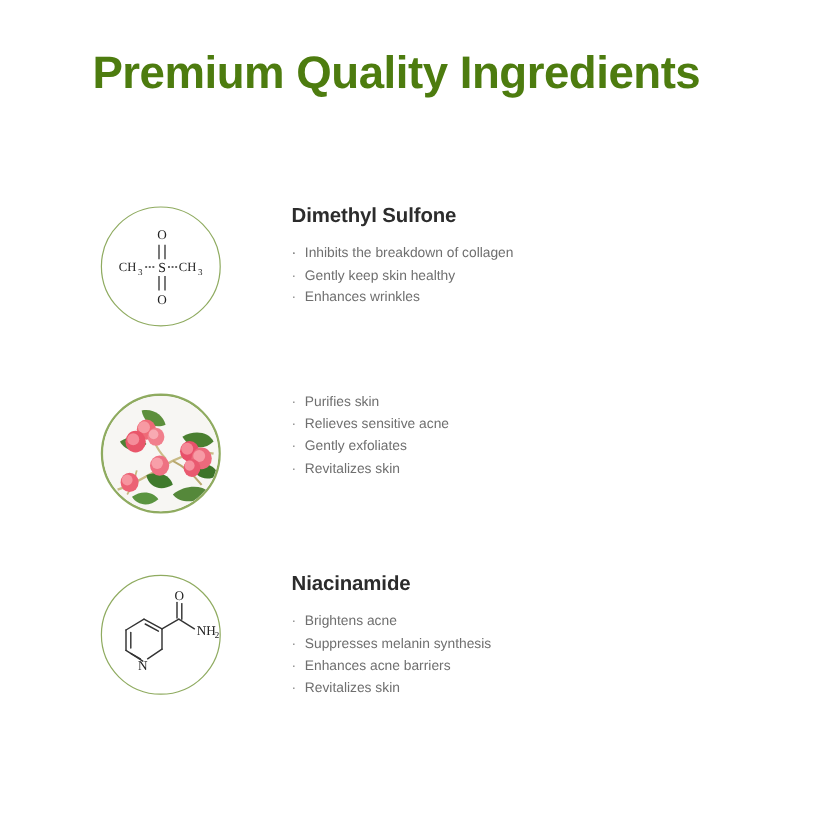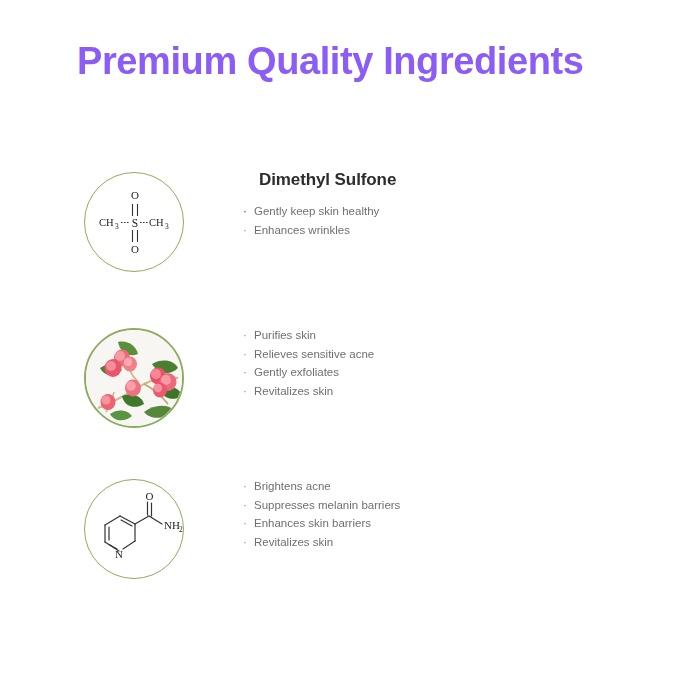--- a/index.html
+++ b/index.html
@@ -23,21 +23,21 @@
     background: #ffffff;
   }
 
   
   #page-title {
     position: absolute;
     left: 77px;
     top: 38px;
     font-size: 38px;
     font-weight: bold;
-    color: #8b5cf6;
+    color: #4d7c0f;
     letter-spacing: -0.4px;
     line-height: 46px;
     white-space: nowrap;
   }
 
   
   .ingredient-row {
     position: absolute;
     left: 0;
     width: 679px;
@@ -69,21 +69,21 @@
     left: 243px;
     top: 0;
     width: 400px;
   }
 
   .ingredient-name {
     font-size: 17px;
     font-weight: bold;
     color: #2c2c2c;
     line-height: 20px;
-    margin: 0 0 12px 16px;
+    margin: 0 0 12px 0;
     letter-spacing: -0.1px;
   }
 
   .benefit-list {
     list-style: none;
     margin: 0;
     padding: 0;
   }
   .benefit-item {
     font-size: 11.5px;
@@ -141,20 +141,21 @@
     </div>
 
     <div class="ingredient-text">
       <div class="ingredient-name">Dimethyl Sulfone</div>
       <ul class="benefit-list">
         <li class="benefit-item">
           <span class="bullet-dot">·</span>
         </li>
         <li class="benefit-item">
           <span class="bullet-dot">·</span>
+          <span>Inhibits the breakdown of collagen</span>
         </li>
         <li class="benefit-item">
           <span class="bullet-dot">·</span>
           <span>Gently keep skin healthy</span>
         </li>
         <li class="benefit-item">
           <span class="bullet-dot">·</span>
           <span>Enhances wrinkles</span>
         </li>
       </ul>
@@ -253,32 +254,33 @@
         <text x="34" y="78" text-anchor="middle" font-family="Liberation Serif, serif" font-size="11" fill="#222">N</text>
 
         <text x="64.5" y="20" text-anchor="middle" font-family="Liberation Serif, serif" font-size="11" fill="#222">O</text>
 
         <text x="79" y="49" font-family="Liberation Serif, serif" font-size="11" fill="#222">NH</text>
         <text x="94" y="52" font-family="Liberation Serif, serif" font-size="7.5" fill="#222">2</text>
       </svg>
     </div>
 
     <div class="ingredient-text">
+      <div class="ingredient-name">Niacinamide</div>
       <ul class="benefit-list">
         <li class="benefit-item">
           <span class="bullet-dot">·</span>
           <span>Brightens acne</span>
         </li>
         <li class="benefit-item">
           <span class="bullet-dot">·</span>
-          <span>Suppresses melanin barriers</span>
-        </li>
-        <li class="benefit-item">
-          <span class="bullet-dot">·</span>
-          <span>Enhances skin barriers</span>
+          <span>Suppresses melanin synthesis</span>
+        </li>
+        <li class="benefit-item">
+          <span class="bullet-dot">·</span>
+          <span>Enhances acne barriers</span>
         </li>
         <li class="benefit-item">
           <span class="bullet-dot">·</span>
           <span>Revitalizes skin</span>
         </li>
       </ul>
     </div>
   </div>
 
 </div>

